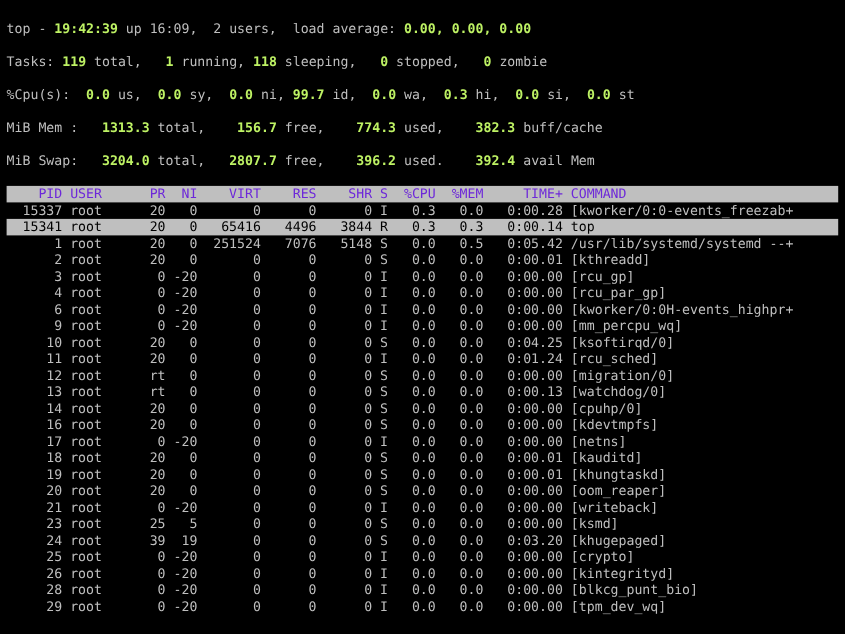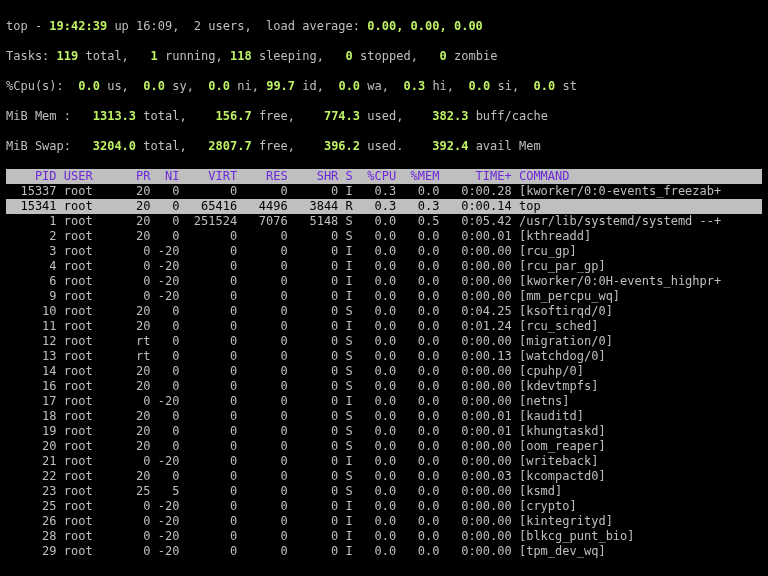--- a/index.html
+++ b/index.html
@@ -42,19 +42,19 @@
     <div class="line">     11 root      20   0       0      0      0 I   0.0   0.0   0:01.24 [rcu_sched]</div>
     <div class="line">     12 root      rt   0       0      0      0 S   0.0   0.0   0:00.00 [migration/0]</div>
     <div class="line">     13 root      rt   0       0      0      0 S   0.0   0.0   0:00.13 [watchdog/0]</div>
     <div class="line">     14 root      20   0       0      0      0 S   0.0   0.0   0:00.00 [cpuhp/0]</div>
     <div class="line">     16 root      20   0       0      0      0 S   0.0   0.0   0:00.00 [kdevtmpfs]</div>
     <div class="line">     17 root       0 -20       0      0      0 I   0.0   0.0   0:00.00 [netns]</div>
     <div class="line">     18 root      20   0       0      0      0 S   0.0   0.0   0:00.01 [kauditd]</div>
     <div class="line">     19 root      20   0       0      0      0 S   0.0   0.0   0:00.01 [khungtaskd]</div>
     <div class="line">     20 root      20   0       0      0      0 S   0.0   0.0   0:00.00 [oom_reaper]</div>
     <div class="line">     21 root       0 -20       0      0      0 I   0.0   0.0   0:00.00 [writeback]</div>
-    <div class="line">     22 root      20   0       0      0      0 S   0.0   0.0   0:00.03 [kcompactd0]</div>
     <div class="line">     23 root      25   5       0      0      0 S   0.0   0.0   0:00.00 [ksmd]</div>
+    <div class="line">     24 root      39  19       0      0      0 S   0.0   0.0   0:03.20 [khugepaged]</div>
     <div class="line">     25 root       0 -20       0      0      0 I   0.0   0.0   0:00.00 [crypto]</div>
     <div class="line">     26 root       0 -20       0      0      0 I   0.0   0.0   0:00.00 [kintegrityd]</div>
     <div class="line">     28 root       0 -20       0      0      0 I   0.0   0.0   0:00.00 [blkcg_punt_bio]</div>
     <div class="line">     29 root       0 -20       0      0      0 I   0.0   0.0   0:00.00 [tpm_dev_wq]</div>
   </div>
 
 </body></html>

